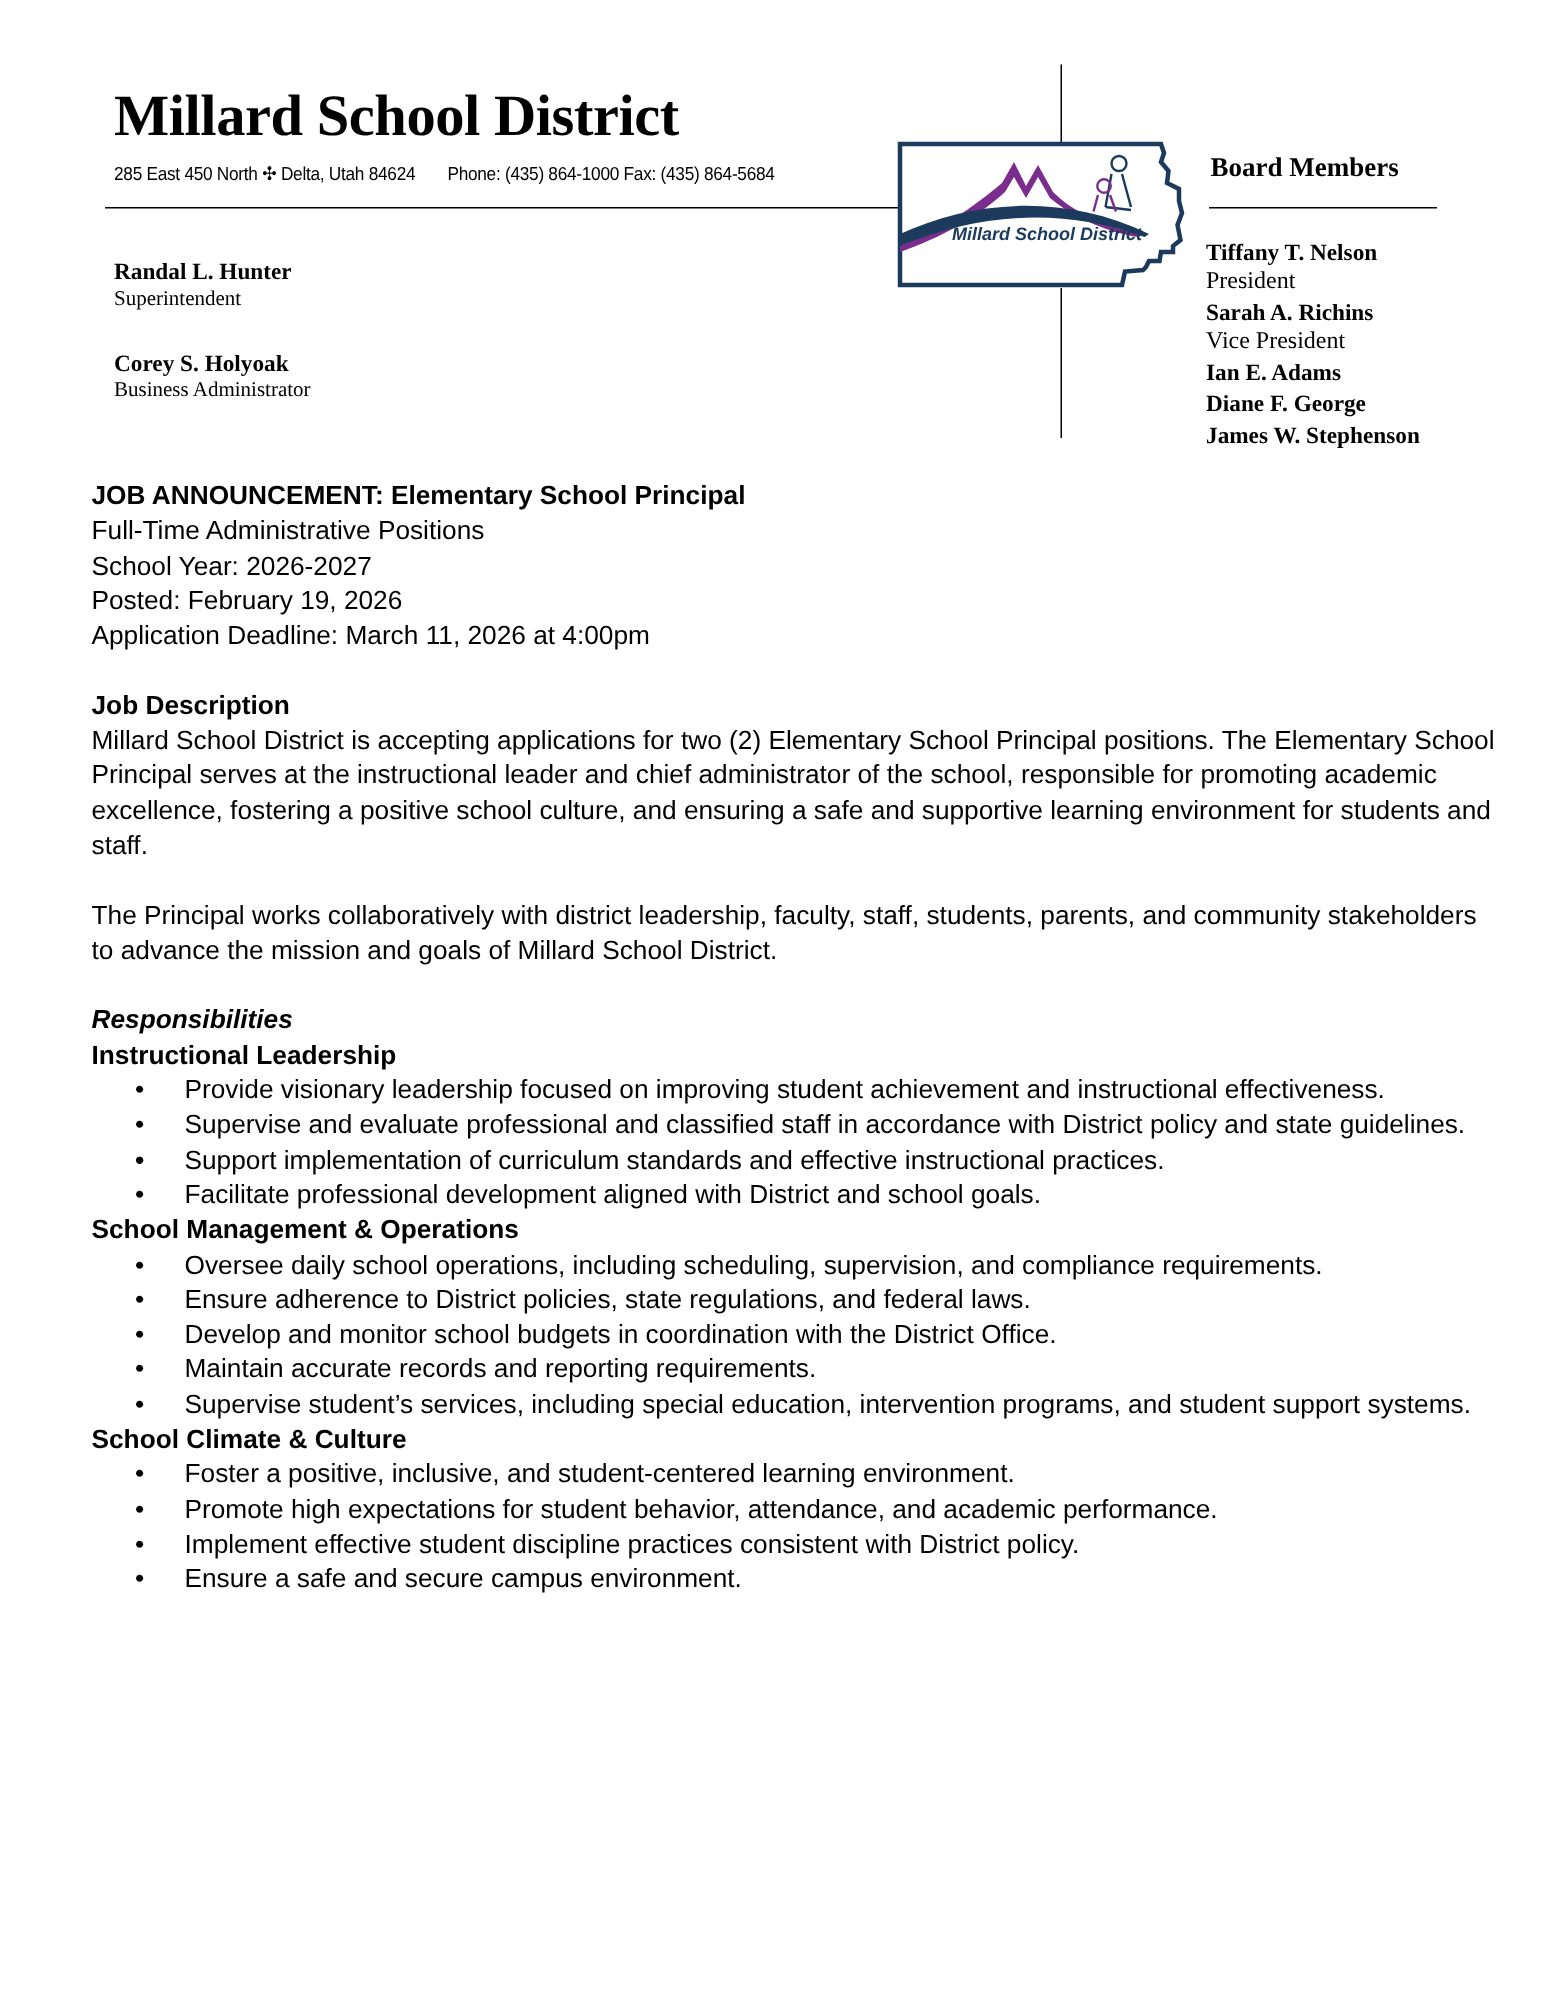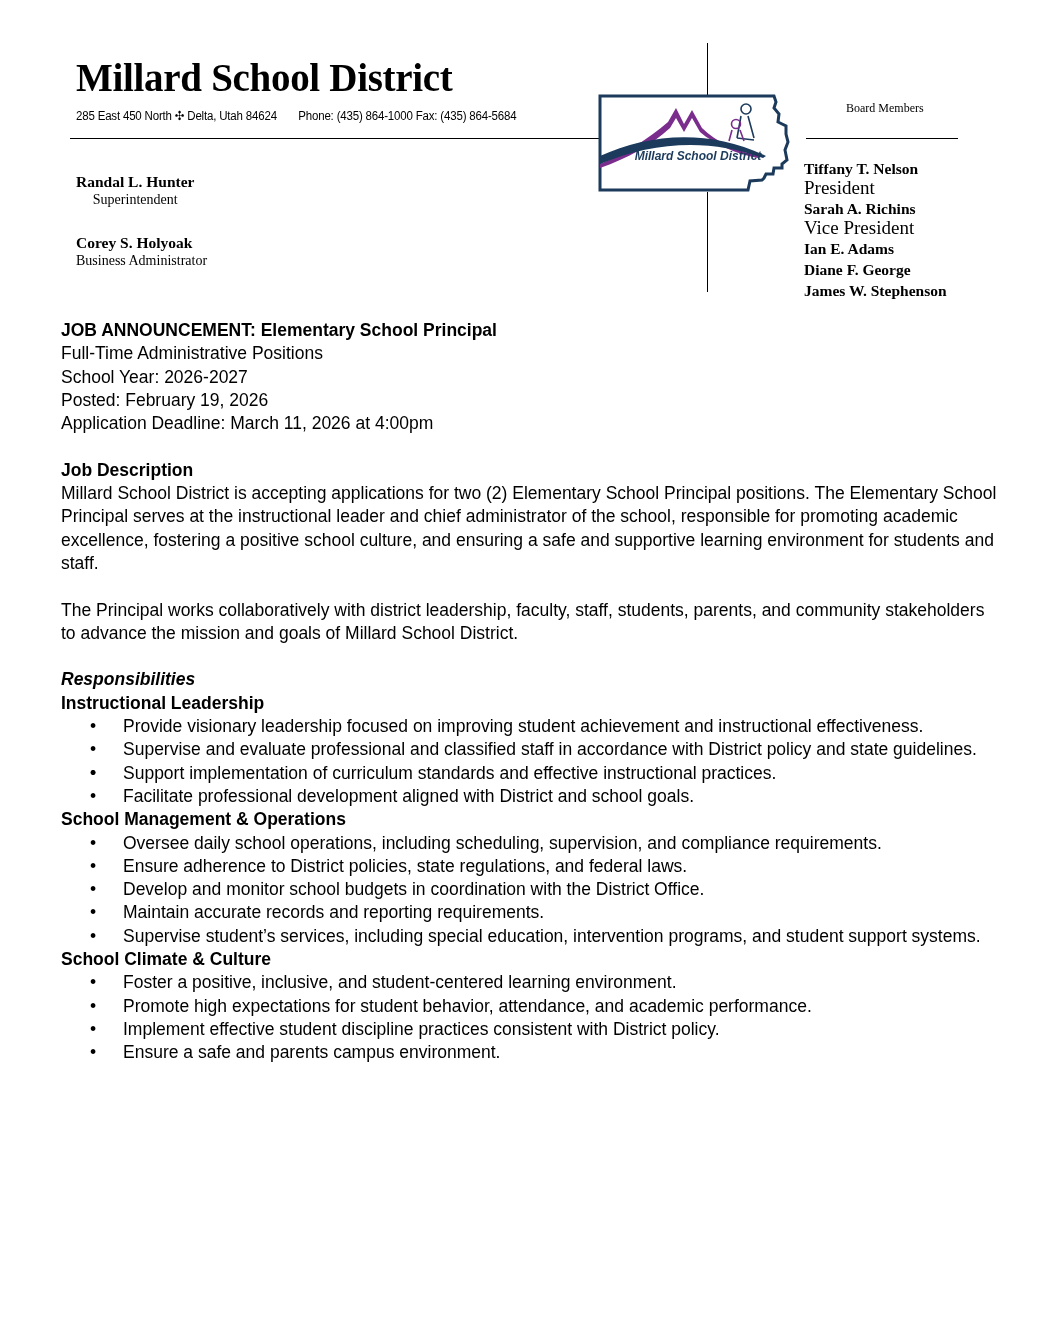--- a/index.html
+++ b/index.html
@@ -16,28 +16,28 @@
     #header-rule-right { position: absolute; left: 806px; top: 138px; width: 152px; height: 1px; background: #000; }
     #vline-top { position: absolute; left: 707px; top: 43px; width: 1px; height: 53px; background: #000; }
     #vline-bottom { position: absolute; left: 707px; top: 192px; width: 1px; height: 100px; background: #000; }
 
     #logo { position: absolute; left: 598px; top: 94px; width: 212px; height: 100px; }
 
     
     .admin-block { position: absolute; left: 76px; }
     .admin-name { font-size: 15.5px; font-weight: bold; line-height: 19px; }
     .admin-title { font-size: 14px; line-height: 18px; }
-    #admin-1 { top: 172px; text-align: center; }
+    #admin-1 { top: 172px; }
     #admin-2 { top: 233px; }
 
     
-    #board-heading { position: absolute; left: 846px; top: 101px; font-size: 12px; font-weight: normal; }
+    #board-heading { position: absolute; left: 807px; top: 101px; font-size: 18px; font-weight: bold; }
     #board-list { position: absolute; left: 804px; top: 158px; }
     .board-name { font-size: 15.5px; font-weight: bold; line-height: 21px; }
-    .board-role { font-size: 19px; line-height: 20px; margin-top: -1px; }
+    .board-role { font-size: 16px; line-height: 20px; margin-top: -1px; }
 
     
     #content { position: absolute; left: 61px; top: 319px; width: 940px; font-size: 17.5px; line-height: 23.3px; }
     #content p { margin: 0; }
     .bold { font-weight: bold; }
     .bi { font-weight: bold; font-style: italic; }
     .blank { height: 23.3px; }
     ul.bullets { list-style: none; margin: 0; padding: 0; }
     ul.bullets li { position: relative; padding-left: 62px; padding-right: 20px; }
     ul.bullets li .dot { position: absolute; left: 29px; top: 0; }
@@ -124,15 +124,15 @@
     <li><span class="dot">•</span><span>Develop and monitor school budgets in coordination with the District Office.</span></li>
     <li><span class="dot">•</span><span>Maintain accurate records and reporting requirements.</span></li>
     <li><span class="dot">•</span><span>Supervise student’s services, including special education, intervention programs, and student support systems.</span></li>
   </ul>
 
   <p class="bold">School Climate &amp; Culture</p>
   <ul class="bullets">
     <li><span class="dot">•</span><span>Foster a positive, inclusive, and student-centered learning environment.</span></li>
     <li><span class="dot">•</span><span>Promote high expectations for student behavior, attendance, and academic performance.</span></li>
     <li><span class="dot">•</span><span>Implement effective student discipline practices consistent with District policy.</span></li>
-    <li><span class="dot">•</span><span>Ensure a safe and parents campus environment.</span></li>
+    <li><span class="dot">•</span><span>Ensure a safe and secure campus environment.</span></li>
   </ul>
 </div>
 
 </body></html>

